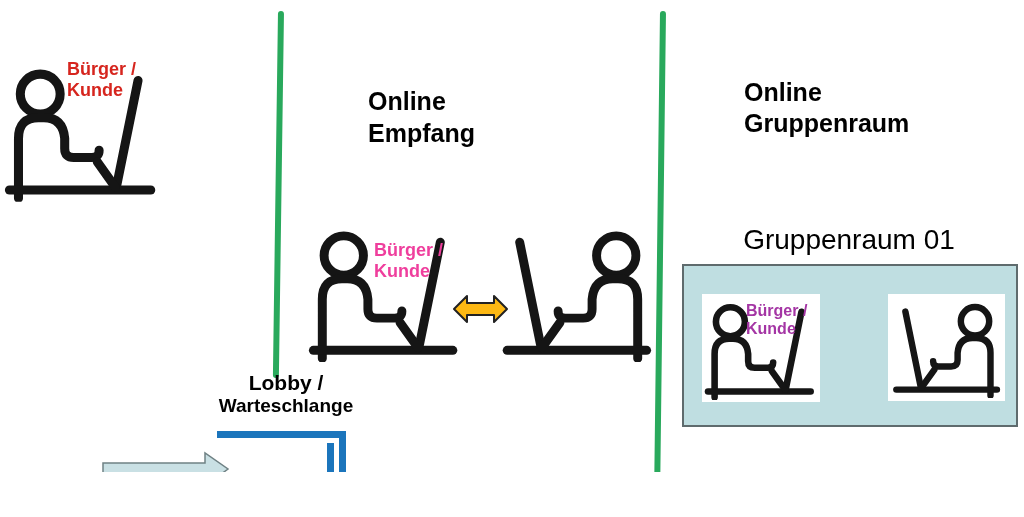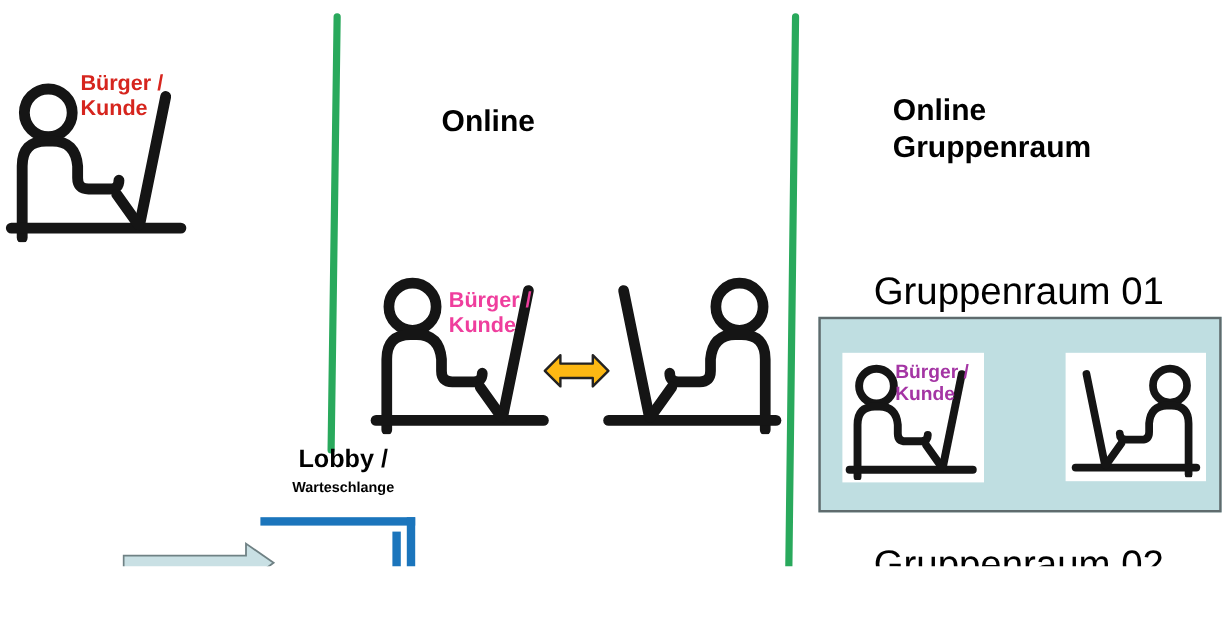--- a/index.html
+++ b/index.html
@@ -8,26 +8,26 @@
   
   .divider{position:absolute;width:6px;background:var(--c-green);border-radius:3px;transform-origin:top center;}
   .divider.left{left:278px;top:11px;height:367px;transform:rotate(0.8deg);}
   .divider.right{left:660px;top:11px;height:506px;transform:rotate(0.7deg);}
 
   
   .heading{position:absolute;text-align:left;color:#000;font-weight:700;}
   .heading div{display:block;}
   .h-reception{left:368px;top:85px;width:205px;font-size:25px;line-height:32px;}
   .h-consult{left:744px;top:77px;width:205px;font-size:25px;line-height:31px;}
-  .room-title{position:absolute;text-align:center;font-weight:400;font-size:32px;color:#000;}
+  .room-title{position:absolute;text-align:center;font-weight:400;font-size:28px;color:#000;}
   .room1-title{left:682px;top:224px;width:334px;}
   .room2-title{left:682px;top:452px;width:334px;}
   .lobby-title{position:absolute;left:186px;top:371px;width:200px;text-align:center;color:#000;}
   .lobby-title .l1{font-size:21px;font-weight:700;line-height:24px;}
-  .lobby-title .l2{font-size:12px;font-weight:700;line-height:22px;}
+  .lobby-title .l2{font-size:19px;font-weight:700;line-height:22px;}
 
   
   .person-svg{position:absolute;color:var(--c-icon);display:block;}
   .person-svg.mirror{transform:scaleX(-1);}
 
   
   .tag{position:absolute;font-weight:700;white-space:nowrap;}
   .tag span{display:block;}
   .tag.red{left:67px;top:59px;font-size:18px;line-height:21px;color:var(--c-red);}
   .tag.pink{left:374px;top:240px;font-size:18px;line-height:21px;color:var(--c-pink);}
@@ -77,20 +77,21 @@
   <div class="tag red">
     <span>Bürger /</span>
     <span>Kunde</span>
   </div>
 
   <div class="divider left"></div>
   <div class="divider right"></div>
 
   <div class="heading h-reception">
     <div>Online</div>
+    <div>Empfang</div>
   </div>
 
   <svg class="person-svg" style="left:308px;top:226px;width:152px;height:136px" viewBox="0 0 170 152">
       <use href="#person-icon"></use>
     </svg>
   <div class="tag pink">
     <span>Bürger /</span>
     <span>Kunde</span>
   </div>
 
@@ -118,21 +119,20 @@
         <span>Kunde</span>
       </div>
     </div>
     <div class="tile t2">
       <svg class="person-svg mirror" style="left:3px;top:6px;width:110px;height:98px" viewBox="0 0 170 152">
           <use href="#person-icon"></use>
         </svg>
     </div>
   </div>
 
-  <div class="room-title room2-title">Gruppenraum 02</div>
   <div class="room-box r2"></div>
 
   <div class="lobby-title">
     <div class="l1">Lobby /</div>
     <div class="l2">Warteschlange</div>
   </div>
   <div class="queue"></div>
   <div class="queue-bar"></div>
   <svg class="entry-arrow" viewBox="0 0 128 38">
     <polygon points="1,13 103,13 103,3 126,19 103,36 103,26 1,26"></polygon>

